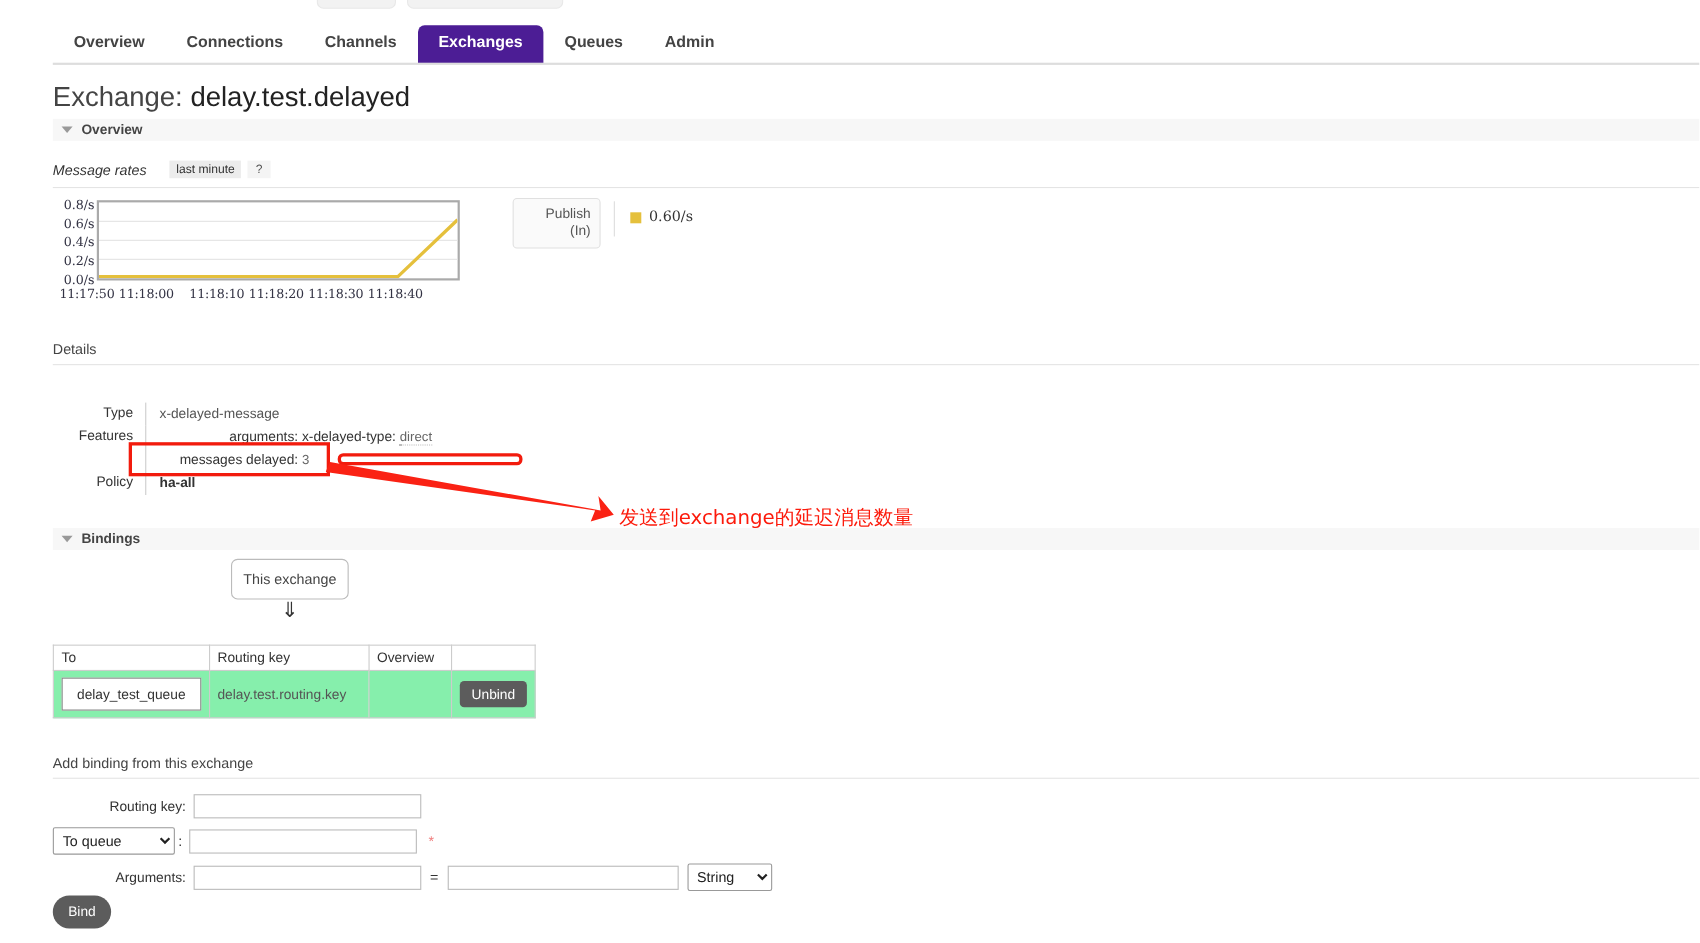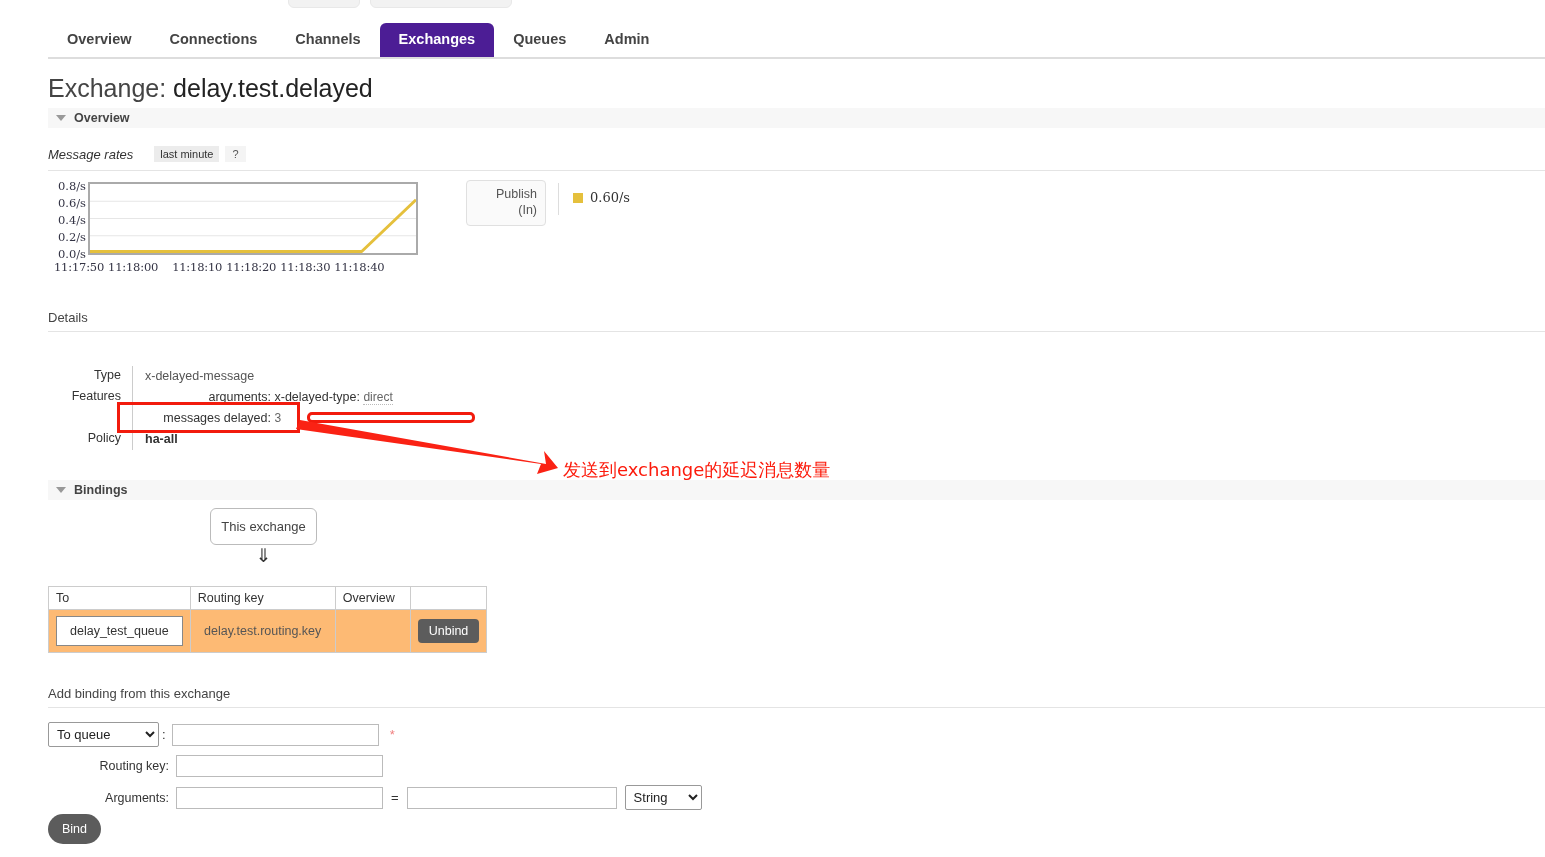--- a/index.html
+++ b/index.html
@@ -346,26 +346,25 @@
     text-align: left;
     font-weight: normal;
     color: #333;
     background: #fff;
     border: 1px solid #ccc;
     padding: 4px 7px;
     height: 13px;
     vertical-align: middle;
   }
   table.bindings td {
-    background: #fdba74;
+    background: #86efac;
     border: 1px solid #ccc;
     padding: 6px 7px;
     color: #555;
     vertical-align: middle;
-    text-align: center;
   }
   th.c-to { width: 126px; }
   th.c-rk { width: 130px; }
   th.c-args { width: 60px; }
   th.c-act { width: 56px; }
   td.c-to { padding: 6px 8px; }
   .queue-chip {
     display: inline-block;
     border: 1px solid #888;
     background: #fff;
@@ -575,30 +574,30 @@
       </td>
     </tr>
   </tbody>
 </table>
 
 <div class="sub-label" id="addbinding-label">Add binding from this exchange</div>
 <div class="sub-rule" id="addbinding-rule"></div>
 
 <div class="form">
   <div class="frow">
+    <div class="frow-label">Routing key:</div>
+    <input class="txt w-205" type="text" id="inp-rk" value="" style="">
+  </div>
+
+  <div class="frow">
     <div style="width:0"></div>
     <select class="sel" id="sel-dest"><option>To queue</option><option>To exchange</option></select>
     <span class="colon">:</span>
     <input class="txt w-205" type="text" id="inp-dest" value="" style="">
     <span class="req">*</span>
-  </div>
-
-  <div class="frow">
-    <div class="frow-label">Routing key:</div>
-    <input class="txt w-205" type="text" id="inp-rk" value="" style="">
   </div>
 
   <div class="frow">
     <div class="frow-label">Arguments:</div>
     <input class="txt w-205" type="text" id="inp-argname" value="" style="">
     <span class="eq">=</span>
     <input class="txt w-210" type="text" id="inp-argval" value="" style="">
     <select class="sel" id="sel-argtype" style="margin-left:8px"><option>String</option><option>Number</option><option>Boolean</option><option>List</option></select>
   </div>
 </div>

